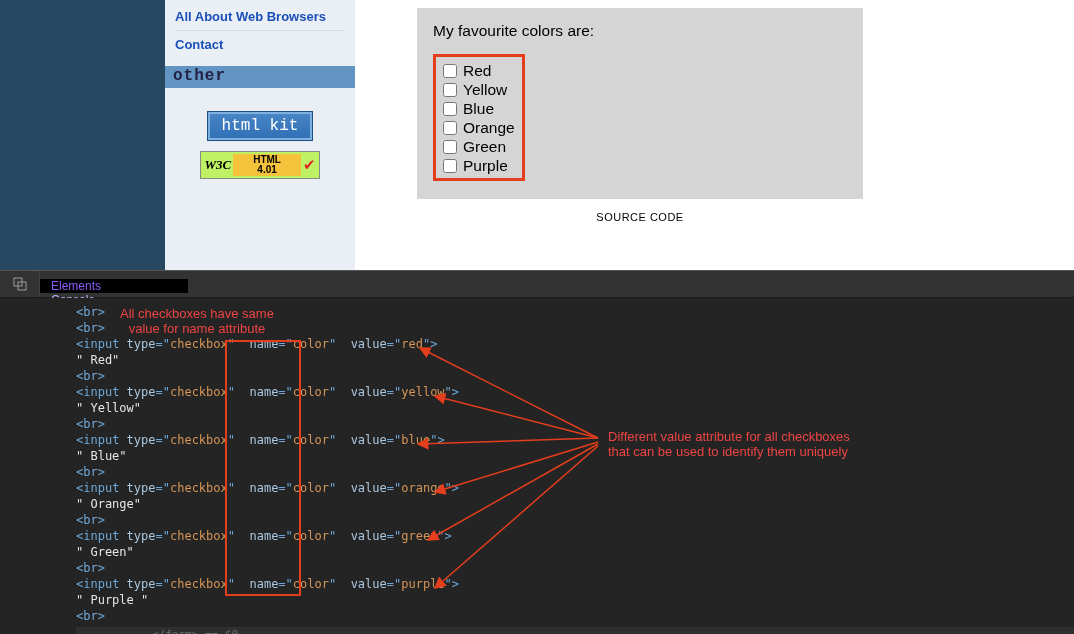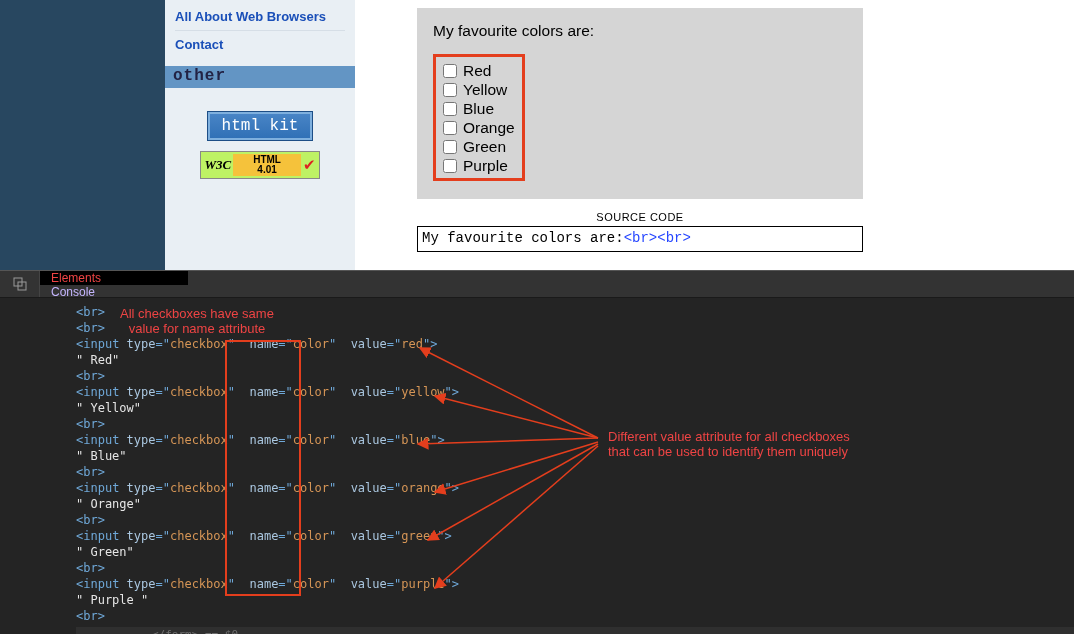--- a/index.html
+++ b/index.html
@@ -26,21 +26,21 @@
   .colorlist input { width:14px; height:14px; }
   .src-head { text-align:center; font-size:11px; margin-top:12px; letter-spacing:.5px; }
   .srcbox { width:446px; height:26px; border:1px solid #000; padding:3px 4px; font-family:'Courier New',monospace; font-size:14px; margin-top:3px; overflow:hidden; white-space:nowrap; }
   .srcbox .tag { color:#2646ff; }
 
   
   .devtools { position:absolute; left:0; top:270px; right:0; bottom:0; background:#242424; color:#ccc; font-family: Menlo, Consolas, monospace; font-size:11px; }
   .dt-tabs { height:28px; background:#333; border-top:1px solid #555; border-bottom:1px solid #1a1a1a; display:flex; align-items:stretch; }
   .dt-icon { width:40px; display:flex; align-items:center; justify-content:center; color:#9a9a9a; font-size:12px; border-right:1px solid #444; }
   .dt-tab { padding:0 11px; display:flex; align-items:center; color:#c4b5fd; font-size:12px; cursor:pointer; font-family:Arial,Helvetica,sans-serif; }
-  .dt-tab.active { background:#000; color:#ef4444; }
+  .dt-tab.active { background:#000; color:#8b5cf6;margin-top:8px; }
   .dt-tab .beta { margin-left:4px; font-size:9px; opacity:.7; }
 
   .dt-body { position:relative; padding:6px 0 0 76px; background:#242424; height:calc(100% - 28px); overflow:hidden; }
   .code-line { font-family: Menlo, Consolas, monospace; font-size:12px; line-height:16px; white-space:pre; color:#ccc; }
   .t-pun { color:#6fa8d8; }
   .t-name{ color:#6fa8d8; }
   .t-attr{ color:#aac7e0; }
   .t-str { color:#d59556; }
   .t-txt { color:#e5e5e5; }
   .name-box { position:absolute; left:225px; top:42px; width:76px; height:256px; border:2px solid #e43e1d; pointer-events:none; }
@@ -97,23 +97,20 @@
             <input type="checkbox" style="">
             <span>Green</span>
           </label>
         <label>
             <input type="checkbox" style="">
             <span>Purple</span>
           </label>
       </div>
     </div>
     <div class="src-head" style="width:446px;">SOURCE CODE</div>
-    <div class="srcbox">
-      <span>My favourite colors are:</span><span class="tag">&lt;br&gt;&lt;br&gt;</span>
-    </div>
   </div>
 </div>
 
 <div class="devtools">
   <div class="dt-tabs">
     <div class="dt-icon">
       <svg width="14" height="14" viewBox="0 0 14 14">
           <rect x="1" y="1" width="8" height="8" fill="none" stroke="#9a9a9a"></rect>
           <rect x="5" y="5" width="8" height="8" fill="none" stroke="#9a9a9a"></rect>
         </svg>

